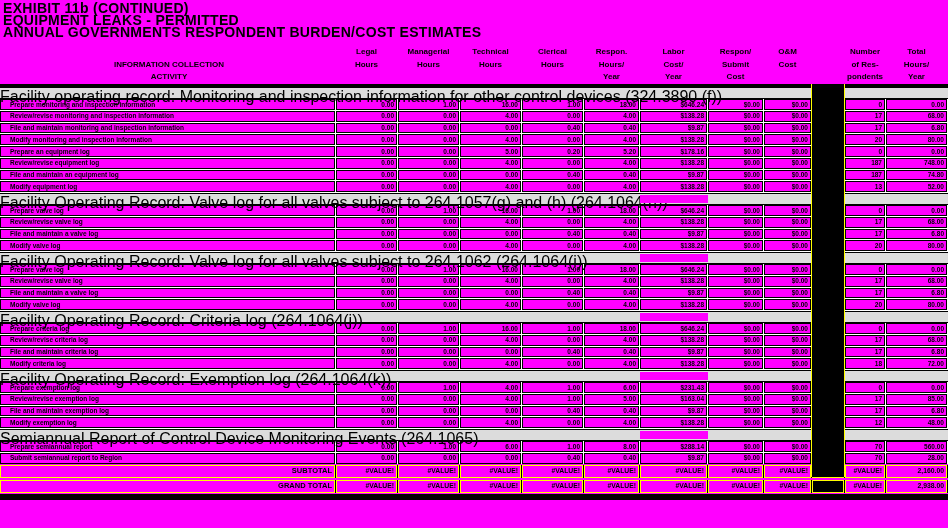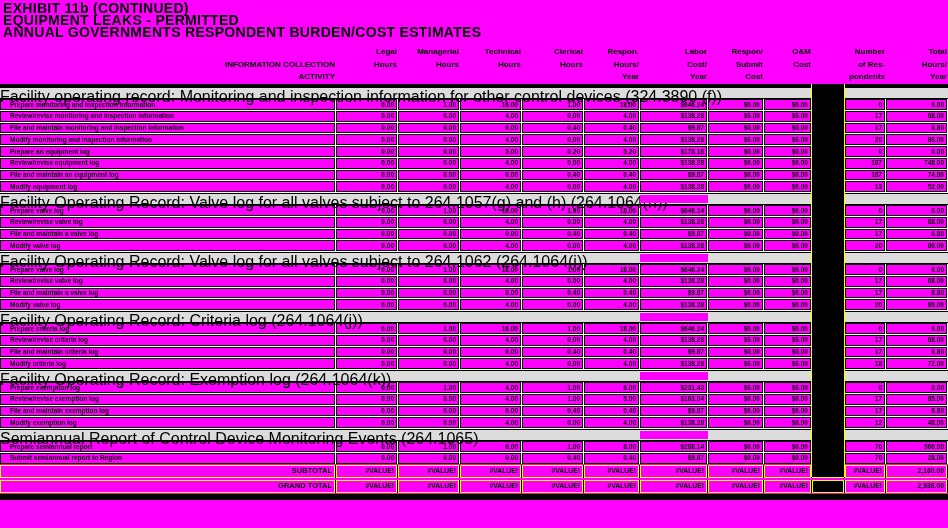--- a/index.html
+++ b/index.html
@@ -3,22 +3,22 @@
 <meta charset="utf-8">
 <style>
   html,body{margin:0;padding:0;background:#555;}
   .page{position:relative;width:948px;height:528px;overflow:hidden;
         background:var(--magenta);font-family:"Liberation Sans",sans-serif;color:#000;}
   :root{--cols:335px 61px 61px 61px 61px 55px 67px 55px 47px 32px 40px 61px;}
   .titles{position:absolute;top:2px;left:3px;}
   .titles div{font-size:14px;font-weight:bold;line-height:12px;letter-spacing:.3px;white-space:nowrap;}
   .colhead{position:absolute;top:46px;left:0;width:948px;display:grid;
            grid-template-columns:var(--cols);column-gap:1px;}
-  .hc{font-size:8px;font-weight:bold;text-align:right;line-height:12.7px;white-space:nowrap;}
-  .hc.activity{text-align:right;padding:12.7px 0 0 3px;}
+  .hc{font-size:8px;font-weight:bold;text-align:center;line-height:12.7px;white-space:nowrap;}
+  .hc.activity{text-align:center;padding:12.7px 0 0 3px;}
   .table{position:absolute;top:84px;left:0;width:948px;}
   #sections{background:#fff;border-top:3px solid #000;}
   .sechead{position:relative;height:12px;background:var(--band);box-sizing:border-box;
            border-top:1px solid #000;border-bottom:1px solid #000;}
   .laborgap{position:absolute;left:640px;top:1px;bottom:1px;width:68px;background:var(--magenta);}
   .drow{display:grid;grid-template-columns:var(--cols);column-gap:1px;height:10.75px;margin:0 0 1px 0;}
   .drow .c{background:var(--magenta);border:1px solid #000;box-sizing:border-box;
            font-size:6.5px;font-weight:bold;line-height:8px;text-align:right;
            padding:0.5px 2px 0 0;overflow:hidden;white-space:nowrap;}
   .drow .c.activity{text-align:left;padding-left:9px;}

